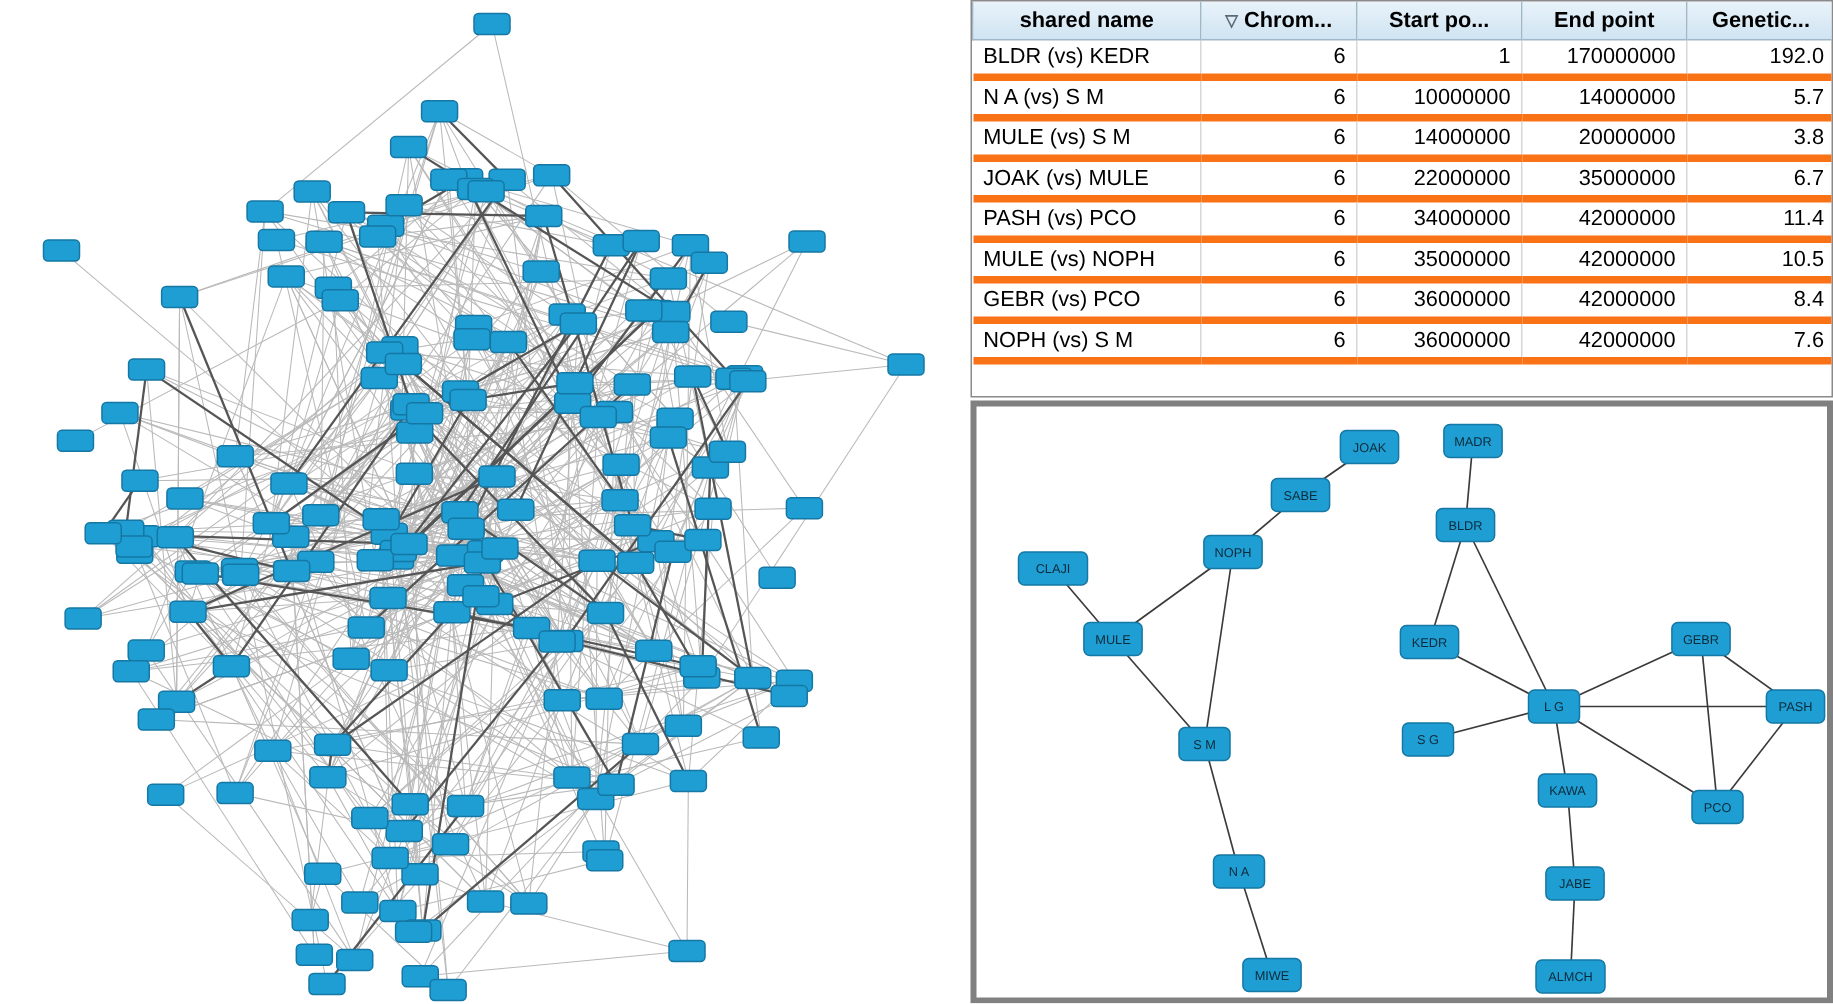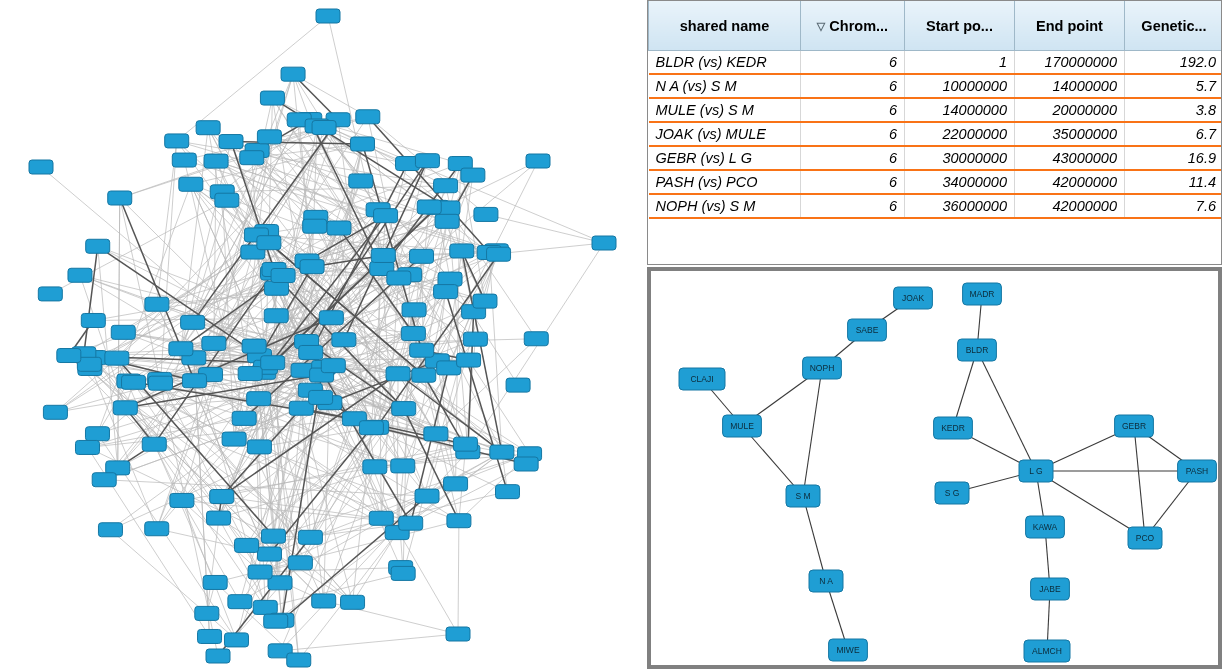--- a/index.html
+++ b/index.html
@@ -49,34 +49,33 @@
     color: #000;
     table-layout: fixed;
   }
   table.data-table th {
     background: #dcecf7;
     background: linear-gradient(#e9f3fa, #cfe4f2);
     border: 1px solid #9fb8c8;
     border-top: none;
     font-weight: bold;
     height: 25px;
-    padding: 12px 6px;
+    padding: 0 6px;
     text-align: center;
     white-space: nowrap;
     overflow: hidden;
   }
   table.data-table th.th-name { text-align: center; }
   table.data-table td {
-    border-bottom: 2px solid #f97316;
+    border-bottom: 5px solid #f97316;
     border-right: 1px solid #d7d7d7;
     height: 22px;
     padding: 0 7px;
     white-space: nowrap;
     overflow: hidden;
-    font-style: italic;
   }
   table.data-table td.c-name { text-align: left; }
   table.data-table td.c-num { text-align: right; }
   .filter-glyph {
     display: inline-block;
     color: #5b6b75;
     font-size: 11px;
     margin-right: 4px;
     vertical-align: middle;
   }
@@ -1308,32 +1307,39 @@
             <td class="c-num">3.8</td>
           </tr>
           <tr>
             <td class="c-name">JOAK (vs) MULE</td>
             <td class="c-num">6</td>
             <td class="c-num">22000000</td>
             <td class="c-num">35000000</td>
             <td class="c-num">6.7</td>
           </tr>
           <tr>
-            <td class="c-name">GEBR (vs) L G</td>
-            <td class="c-num">6</td>
-            <td class="c-num">30000000</td>
-            <td class="c-num">43000000</td>
-            <td class="c-num">16.9</td>
-          </tr>
-          <tr>
             <td class="c-name">PASH (vs) PCO</td>
             <td class="c-num">6</td>
             <td class="c-num">34000000</td>
             <td class="c-num">42000000</td>
             <td class="c-num">11.4</td>
+          </tr>
+          <tr>
+            <td class="c-name">MULE (vs) NOPH</td>
+            <td class="c-num">6</td>
+            <td class="c-num">35000000</td>
+            <td class="c-num">42000000</td>
+            <td class="c-num">10.5</td>
+          </tr>
+          <tr>
+            <td class="c-name">GEBR (vs) PCO</td>
+            <td class="c-num">6</td>
+            <td class="c-num">36000000</td>
+            <td class="c-num">42000000</td>
+            <td class="c-num">8.4</td>
           </tr>
           <tr>
             <td class="c-name">NOPH (vs) S M</td>
             <td class="c-num">6</td>
             <td class="c-num">36000000</td>
             <td class="c-num">42000000</td>
             <td class="c-num">7.6</td>
           </tr>
         </tbody>
     </table>

